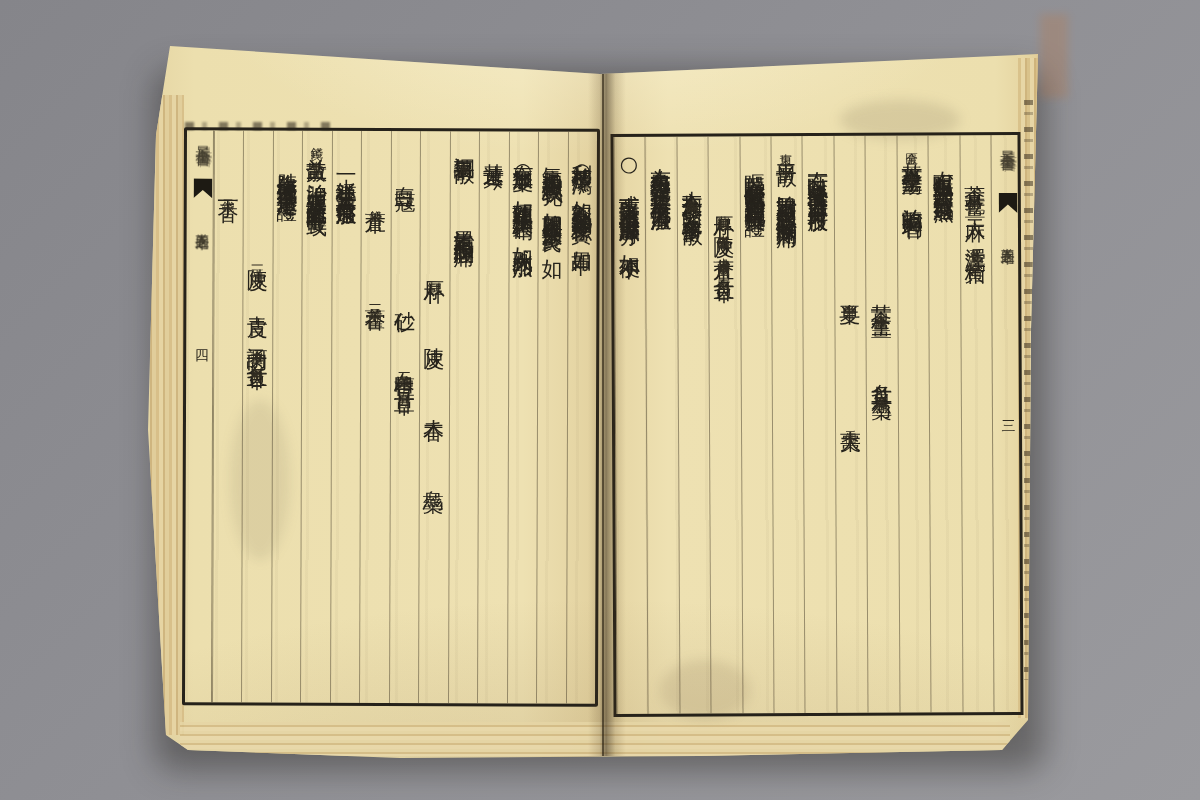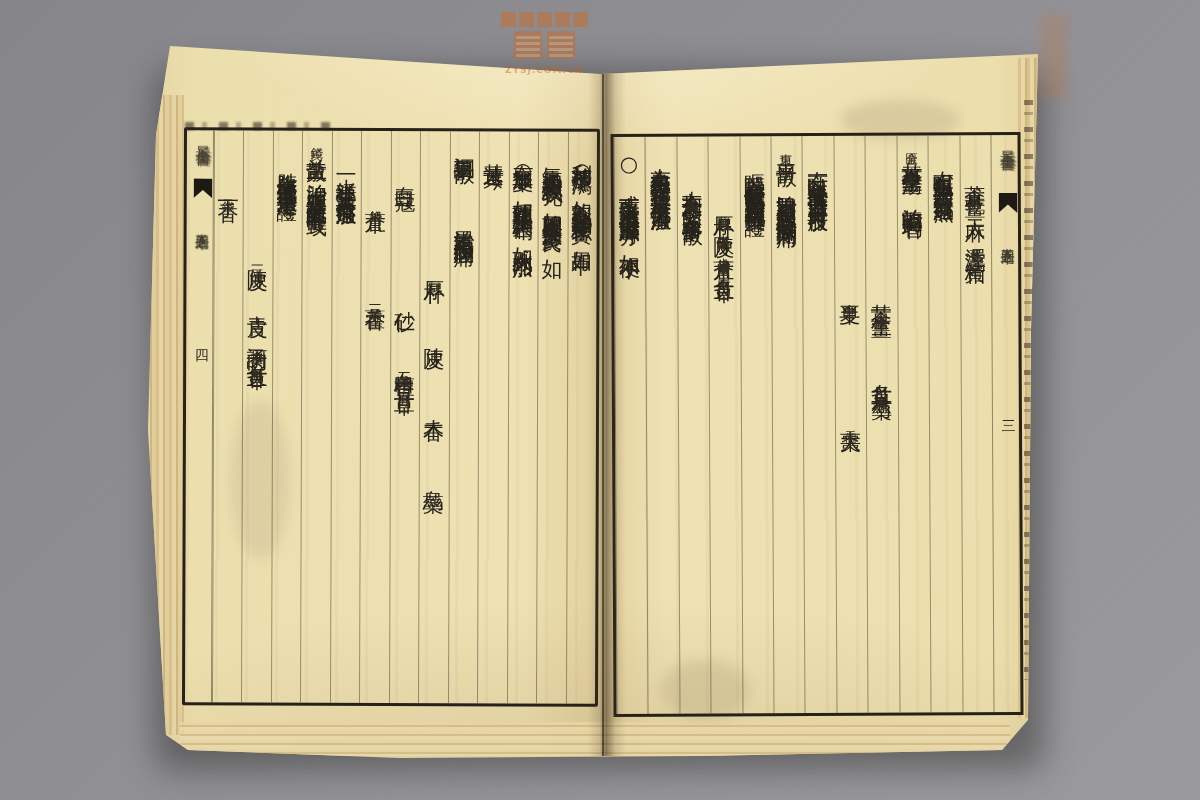--- a/index.html
+++ b/index.html
@@ -137,29 +137,15 @@
         <span class="fishtail"></span>
         <span class="juan">卷之五十四</span>
         <span class="pageno">三</span>
       </div>
     </div>
 
     <div id="gutter"></div>
     <div id="gutter-line"></div>
   </div>
 
-  <div id="watermark">
-    <div class="wm-row1">
-      <span></span>
-        <span></span>
-        <span></span>
-        <span></span>
-        <span></span>
-    </div>
-    <div class="wm-row2">
-      <div class="wm-glyph"></div>
-        <div class="wm-glyph"></div>
-    </div>
-    <div class="wm-text">ZYSJ.COM.CN</div>
-  </div>
   <div id="wm-smear"></div>
 
 </div>
 
 </body></html>

